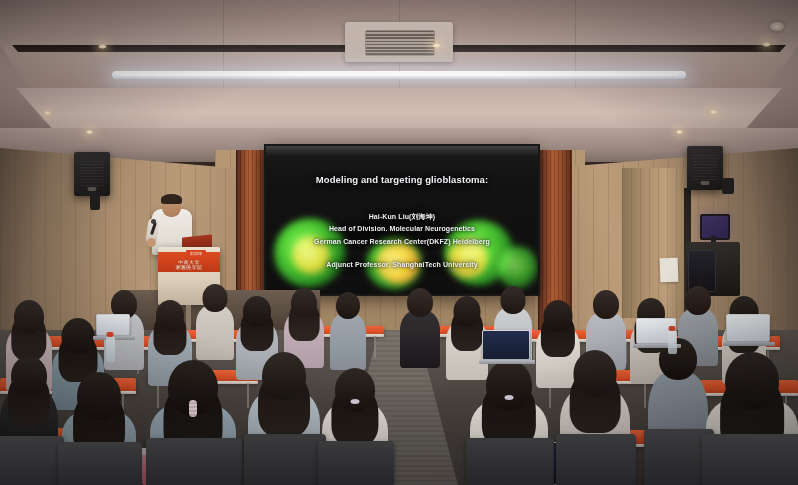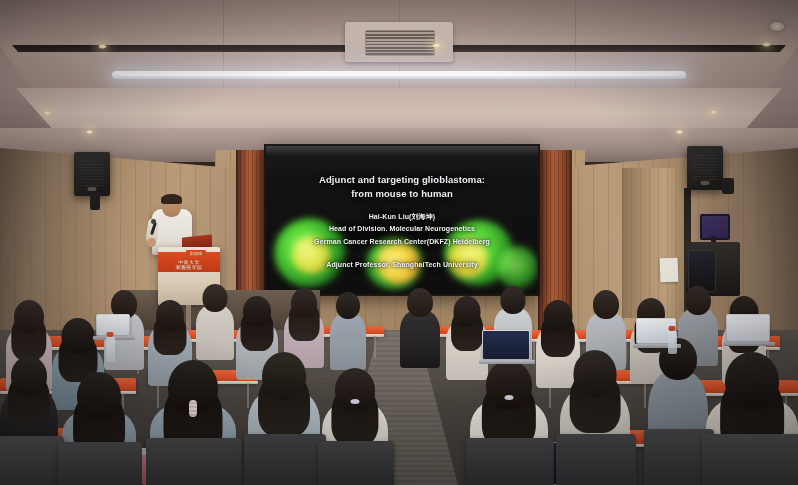--- a/index.html
+++ b/index.html
@@ -222,22 +222,21 @@
     <div class="screen-glow"></div>
 
     <div class="blob blob-green" style="left:8px;   top:72px;  width:72px; height:70px;"></div>
     <div class="blob blob-orange" style="left:26px;  top:90px;  width:38px; height:38px;opacity:.85;"></div>
     <div class="blob blob-green" style="left:100px; top:92px;  width:58px; height:52px;opacity:.9;"></div>
     <div class="blob blob-orange" style="left:110px; top:96px;  width:44px; height:42px;"></div>
     <div class="blob blob-green" style="left:178px; top:74px;  width:70px; height:66px;"></div>
     <div class="blob blob-orange" style="left:182px; top:92px;  width:40px; height:40px;opacity:.9;"></div>
     <div class="blob blob-green" style="left:232px; top:100px; width:40px; height:44px;opacity:.75;"></div>
 
-    <div class="slide-txt t-title" style="top:28px;">Adjunct and targeting glioblastoma:</div>
-    <div class="slide-txt t-title" style="top:42px;">from mouse to human</div>
+    <div class="slide-txt t-title" style="top:28px;">Modeling and targeting glioblastoma:</div>
     <div class="slide-txt t-sub" style="top:66px;">Hai-Kun Liu(刘海坤)</div>
     <div class="slide-txt t-sub" style="top:79px;">Head of Division. Molecular Neurogenetics</div>
     <div class="slide-txt t-sub" style="top:92px;">German Cancer Research Center(DKFZ) Heidelberg</div>
     <div class="slide-txt t-sub" style="top:115px;">Adjunct Professor. ShanghaiTech University</div>
   </div>
 
   <div class="spk-box" style="left:74px;top:152px;">
     <div class="spk-logo"></div>
   </div>
   <div class="spk-bracket" style="left:90px;top:192px;"></div>

